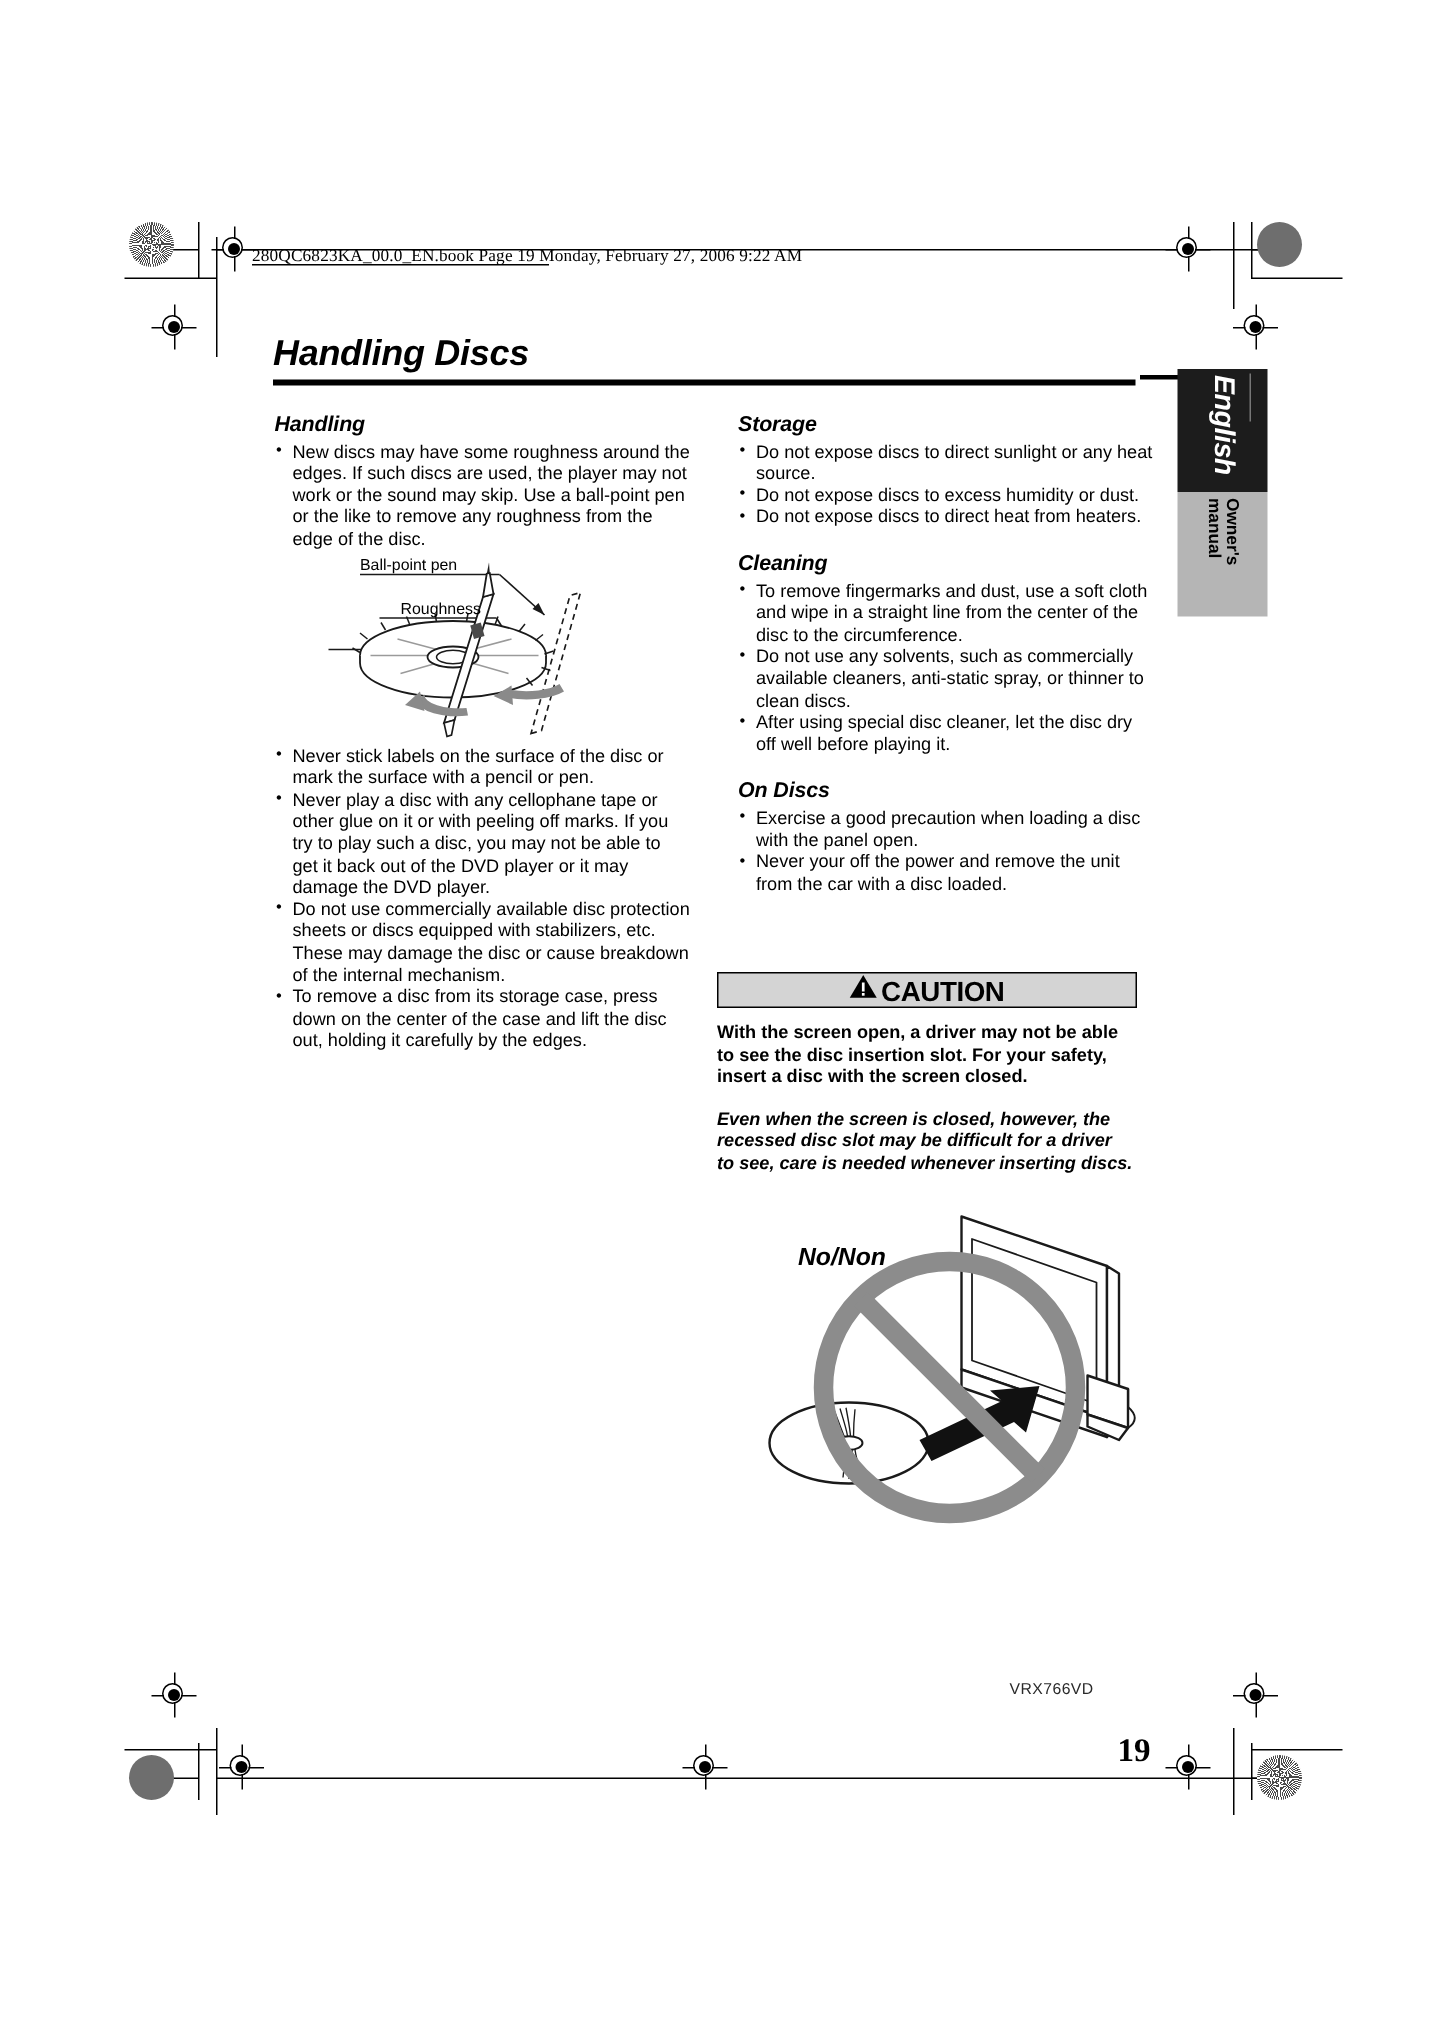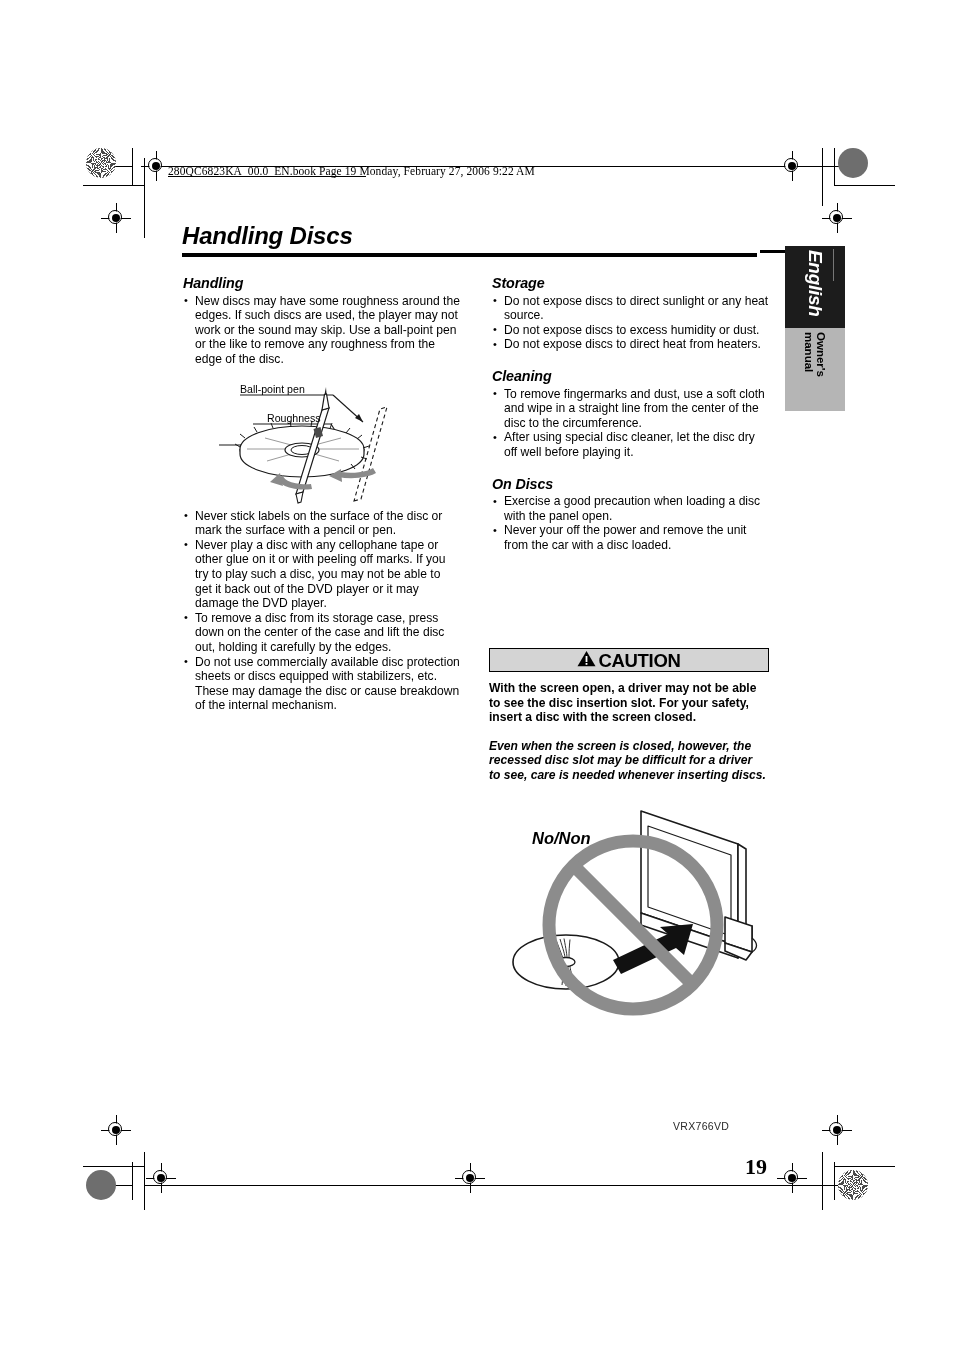--- a/index.html
+++ b/index.html
@@ -150,35 +150,35 @@
     left: 1px;
     top: -0.5px;
     font-size: 11px;
   }
 
   
   .fig-disc {
     position: relative;
     width: 277px;
     height: 128px;
-    margin-top: 14px;
+    margin-top: 2px;
   }
   .fig-disc svg { display: block; }
   .fig-label {
     position: absolute;
     font-size: 10.6px;
     white-space: nowrap;
   }
   .lbl-pen { left: 57px; top: 1px; }
   .lbl-rough { left: 70px; top: 30px; padding-left: 14px; }
 
   
   .caution-wrap {
     position: absolute;
-    left: 489px;
+    left: 478px;
     top: 648px;
     width: 280px;
   }
   .caution-bar {
     border: 1.5px solid #000;
     background: #d4d4d4;
     height: 24px;
     display: flex;
     align-items: center;
     justify-content: center;
@@ -481,37 +481,38 @@
         <path d="M158 88 l-12 7 l13 6 Z"></path>
       </g>
     </svg>
     <div class="fig-label lbl-pen">Ball-point pen</div>
     <div class="fig-label lbl-rough">Roughness</div>
   </div>
 
   <ul class="bullets">
     <li>Never stick labels on the surface of the disc or mark the surface with a pencil or pen.</li>
     <li>Never play a disc with any cellophane tape or other glue on it or with peeling off marks. If you try to play such a disc, you may not be able to get it back out of the DVD player or it may damage the DVD player.</li>
+    <li>Do not use commercially available disc protection sheets or discs equipped with stabilizers, etc. These may damage the disc or cause breakdown of the internal mechanism.</li>
     <li>To remove a disc from its storage case, press down on the center of the case and lift the disc out, holding it carefully by the edges.</li>
-    <li>Do not use commercially available disc protection sheets or discs equipped with stabilizers, etc. These may damage the disc or cause breakdown of the internal mechanism.</li>
   </ul>
 </div>
 
 <div class="col col-right">
 
   <h2 class="sec">Storage</h2>
   <ul class="bullets">
     <li>Do not expose discs to direct sunlight or any heat source.</li>
     <li>Do not expose discs to excess humidity or dust.</li>
     <li>Do not expose discs to direct heat from heaters.</li>
   </ul>
 
   <h2 class="sec spaced">Cleaning</h2>
   <ul class="bullets">
     <li>To remove fingermarks and dust, use a soft cloth and wipe in a straight line from the center of the disc to the circumference.</li>
+    <li>Do not use any solvents, such as commercially available cleaners, anti-static spray, or thinner to clean discs.</li>
     <li>After using special disc cleaner, let the disc dry off well before playing it.</li>
   </ul>
 
   <h2 class="sec spaced">On Discs</h2>
   <ul class="bullets">
     <li>Exercise a good precaution when loading a disc with the panel open.</li>
     <li>Never your off the power and remove the unit from the car with a disc loaded.</li>
   </ul>
 </div>
 

